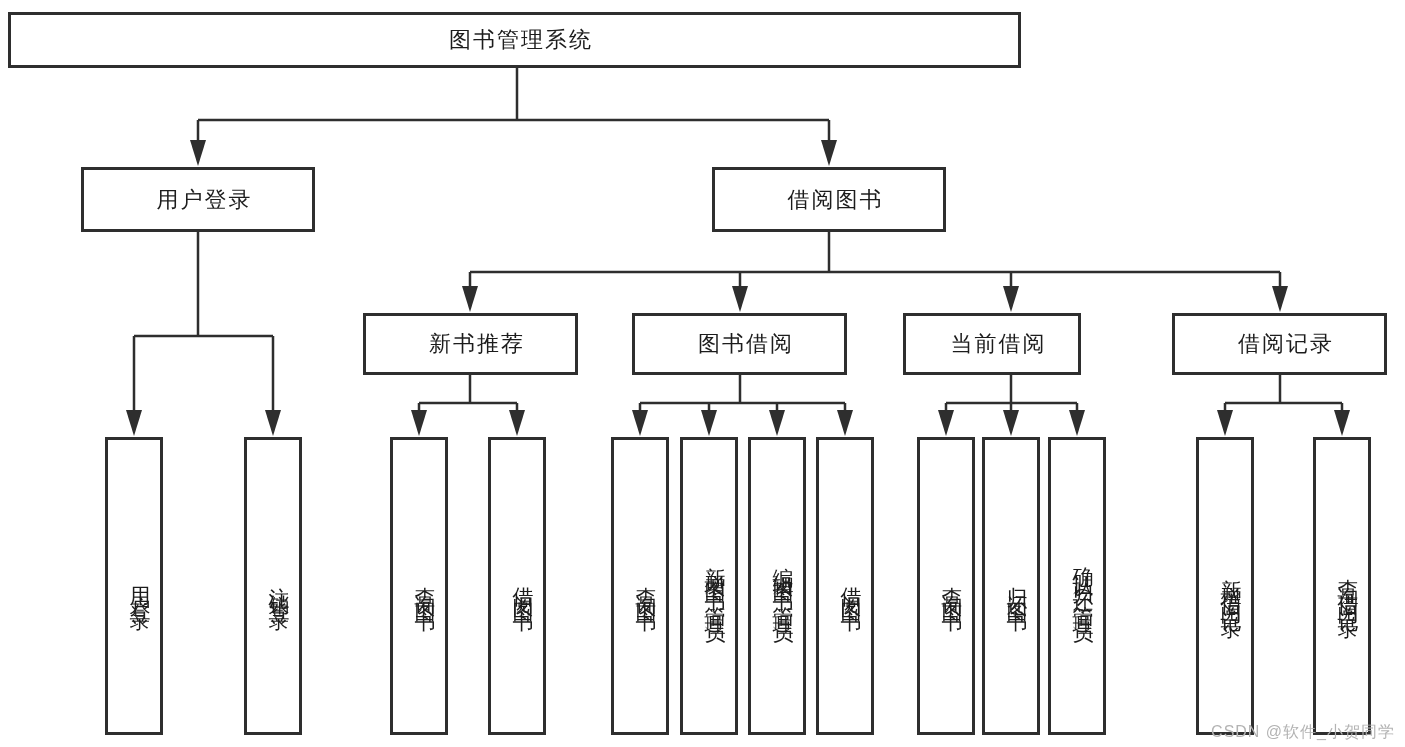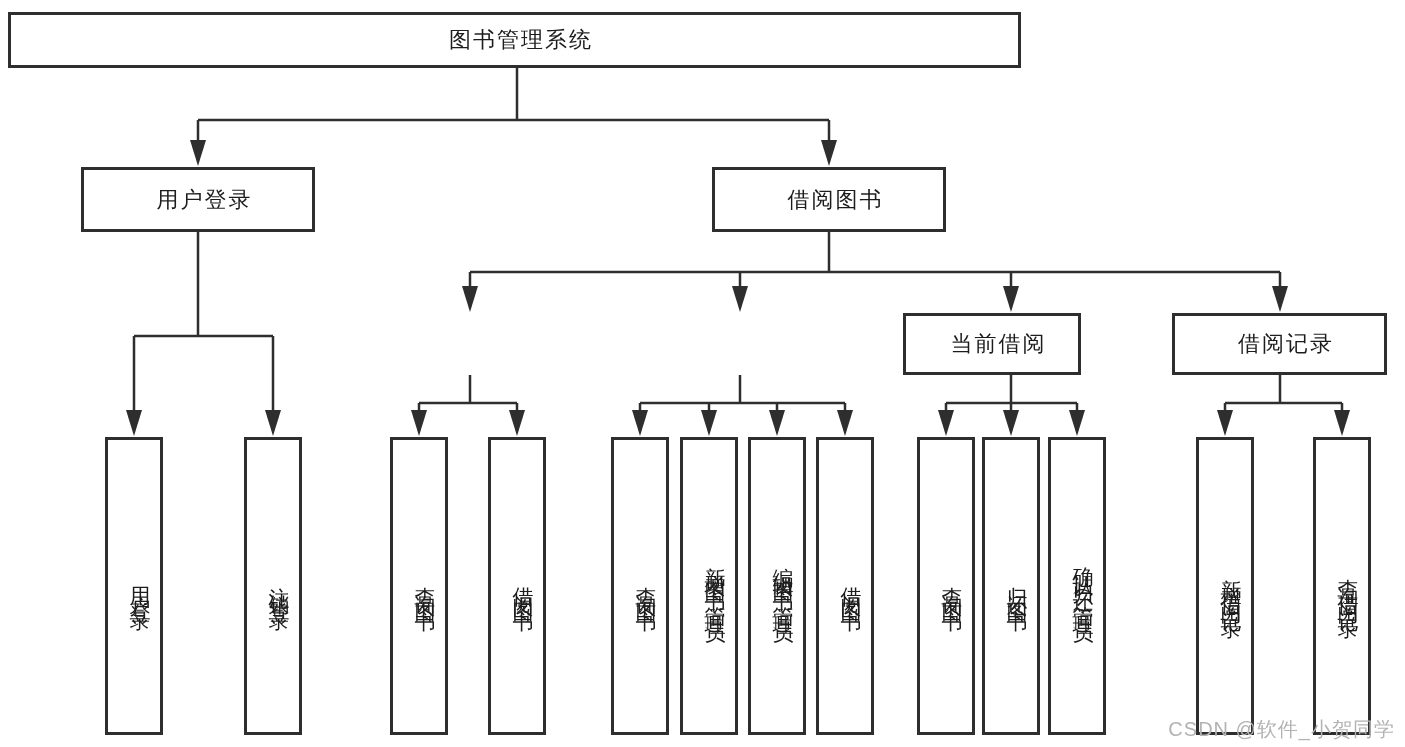--- a/index.html
+++ b/index.html
@@ -28,21 +28,21 @@
   .node.v .label{
     writing-mode:vertical-rl;
     text-orientation:mixed;
     font-size:21px;
     letter-spacing:8px;
     line-height:1.1;
   }
   #watermark{
     position:absolute;
     right:10px;bottom:4px;
-    font-size:20px;
+    font-size:16px;
     color:#b3b3b3;
     letter-spacing:1px;
     z-index:5;
     white-space:nowrap;
   }
 </style>
 </head>
 <body>
 
 <div id="canvas">
@@ -87,20 +87,26 @@
     <span class="label">图书管理系统</span>
   </div>
 
   <div class="node h" style="left:81px;top:167px;width:234px;height:65px">
     <span class="label">用户登录</span>
   </div>
   <div class="node h" style="left:712px;top:167px;width:234px;height:65px">
     <span class="label">借阅图书</span>
   </div>
 
+  <div class="node h" style="left:363px;top:313px;width:215px;height:62px">
+    <span class="label">新书推荐</span>
+  </div>
+  <div class="node h" style="left:632px;top:313px;width:215px;height:62px">
+    <span class="label">图书借阅</span>
+  </div>
   <div class="node h" style="left:903px;top:313px;width:178px;height:62px">
     <span class="label">当前借阅</span>
   </div>
   <div class="node h" style="left:1172px;top:313px;width:215px;height:62px">
     <span class="label">借阅记录</span>
   </div>
 
   <div class="node v" style="left:105px;top:437px;width:58px;height:298px">
     <span class="label">用户登录</span>
   </div>

